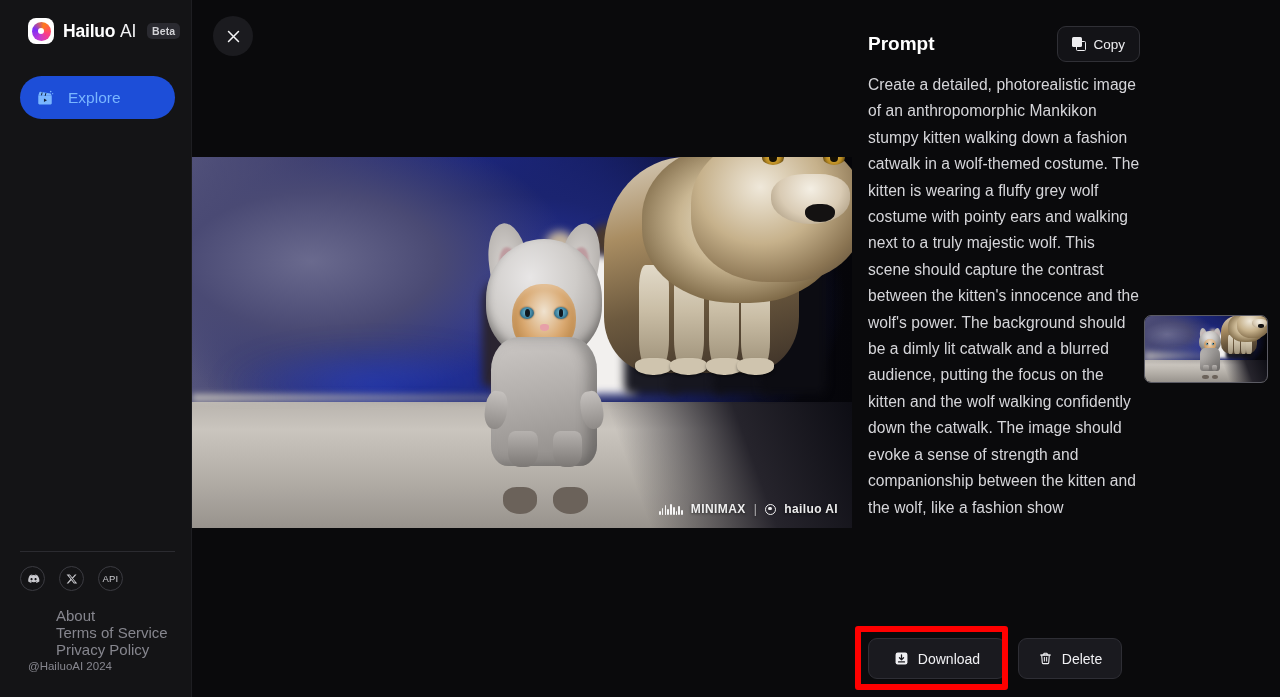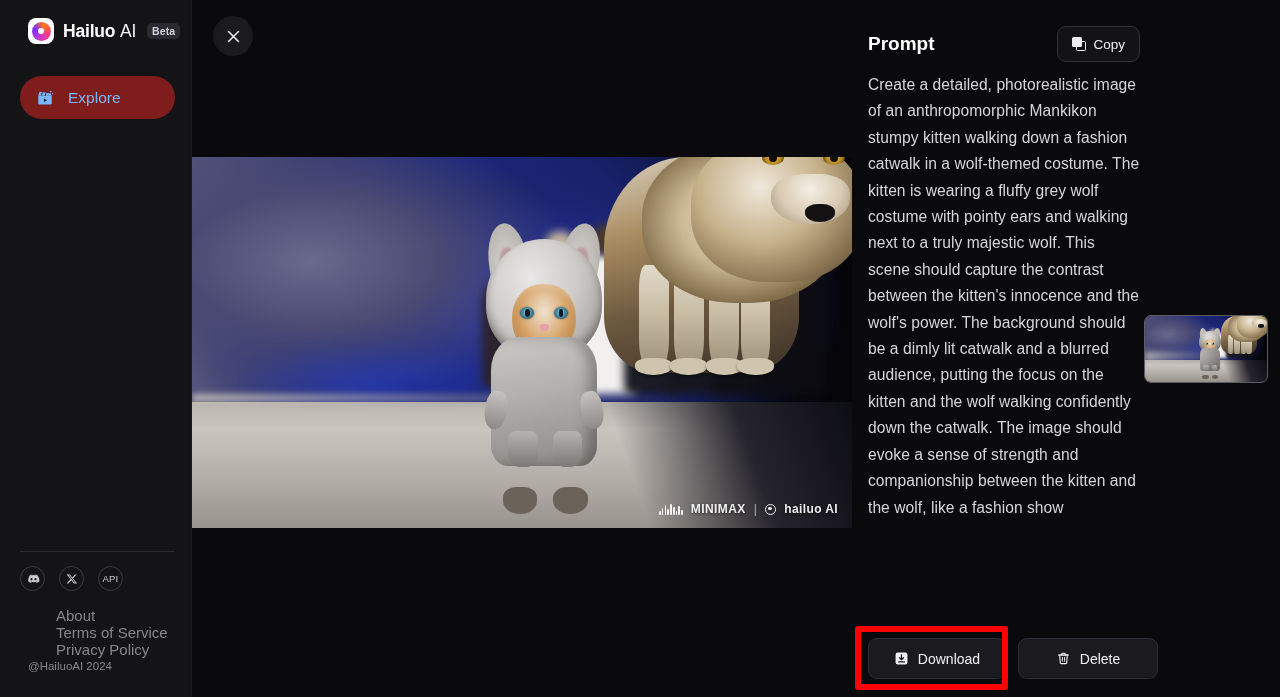--- a/index.html
+++ b/index.html
@@ -51,21 +51,21 @@
     border-radius:5px; padding:2px 5px 2.5px; margin-left:2px;
     font-weight:600; letter-spacing:0.1px;
   }
 
   .nav { position:absolute; left:20px; top:76px; width:155px; }
   .nav-item {
     display:flex; align-items:center; gap:11px;
     height:43px; border-radius:22px; padding:0 16px;
     cursor:pointer; font-size:15.5px;
   }
-  .nav-item.active { background:#7f1d1d; color:#79b6ff;gap:14px; }
+  .nav-item.active { background:#1d4ed8; color:#79b6ff;gap:14px; }
   .nav-item.plain  { color:#e4e4e7; margin-top:10px; background:transparent; }
   .nav-ico { width:18px; height:18px; flex:none; display:block; }
 
   .sb-divider {
     position:absolute; left:20px; top:551px; width:155px; height:1px;
     background:#2b2b30;
   }
   .socials { position:absolute; left:20px; top:566px; display:flex; gap:14px; }
   .social {
     width:25px; height:25px; border-radius:50%;
@@ -311,21 +311,21 @@
     display:flex; gap:12px;
   }
   .act-btn {
     display:flex; align-items:center; justify-content:center; gap:9px;
     height:41px; border-radius:9px;
     background:#1a1a1f; border:1px solid #2e2e35;
     color:#f0f0f3; font-size:14px; cursor:pointer;
     font-family:"Liberation Sans", sans-serif;
   }
   #download-btn { width:138px; }
-  #delete-btn   { width:140px;justify-content:center; }
+  #delete-btn   { width:104px;justify-content:center; }
   .act-ico { width:15px; height:15px; flex:none; display:block; }
 
   #highlight-box {
     position:absolute; left:855px; top:626px; width:153px; height:64px;
     border:6px solid #ff0000; border-radius:3px;
     pointer-events:none;
   }
 </style>
 </head>
 <body>

